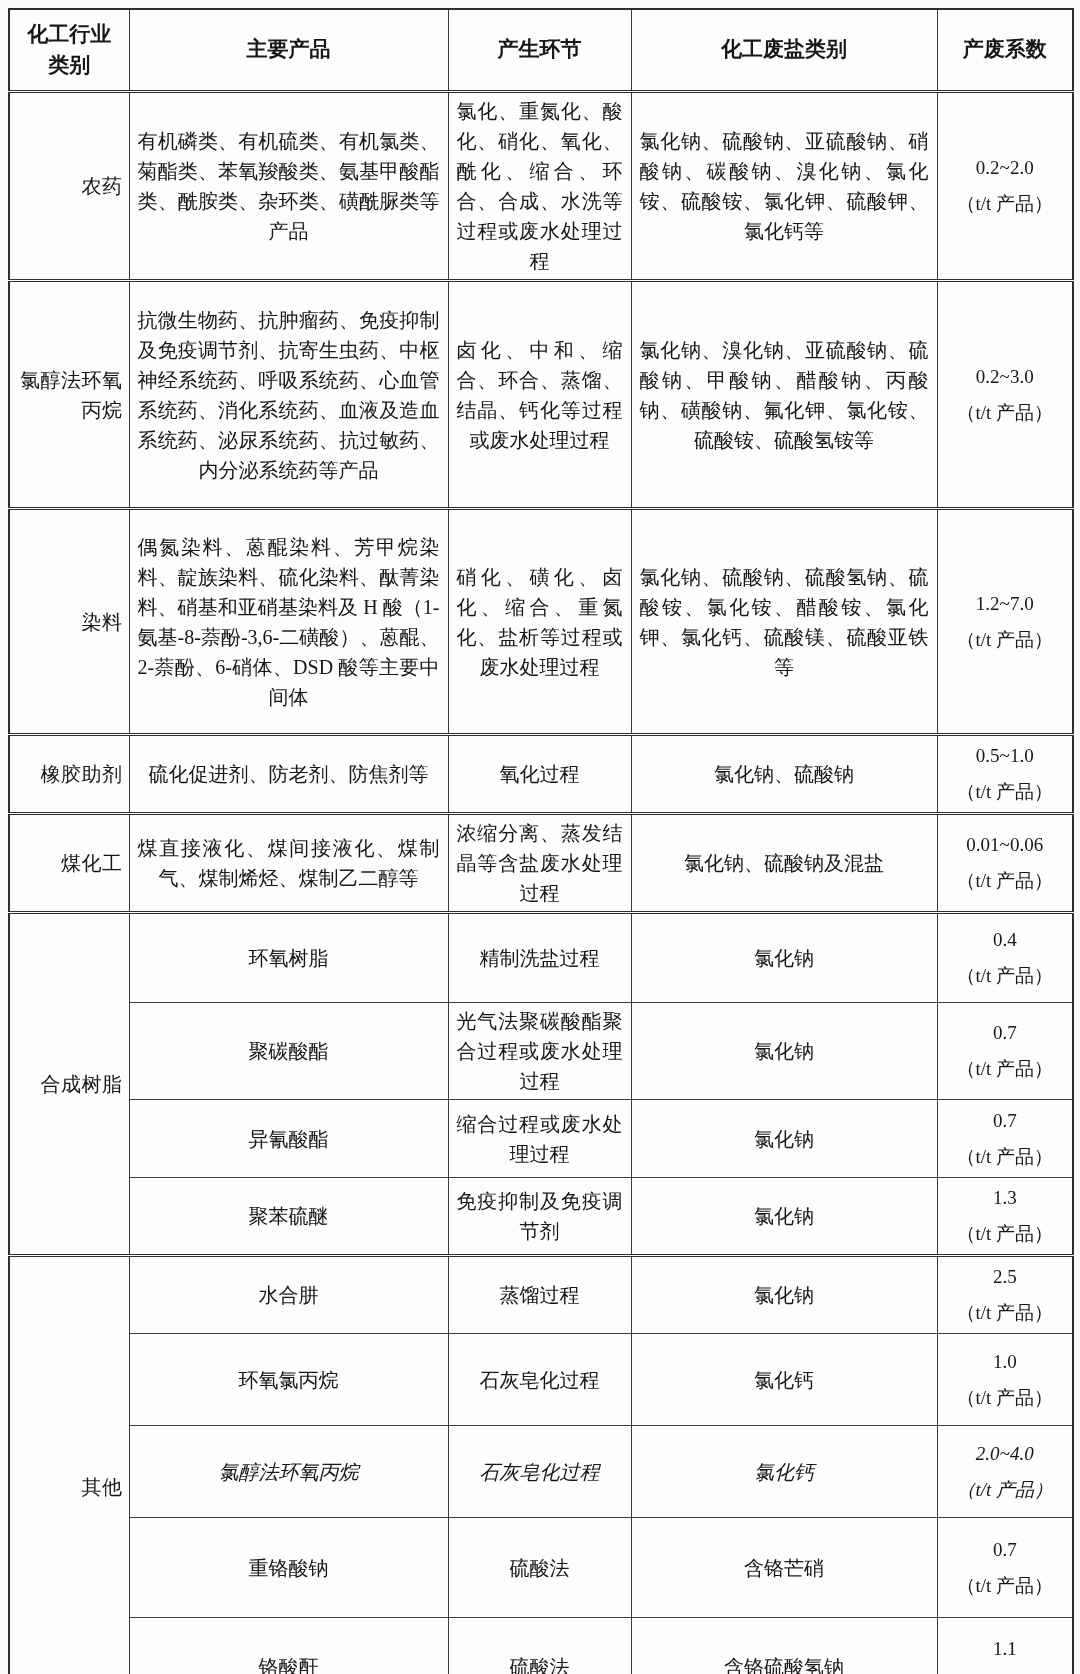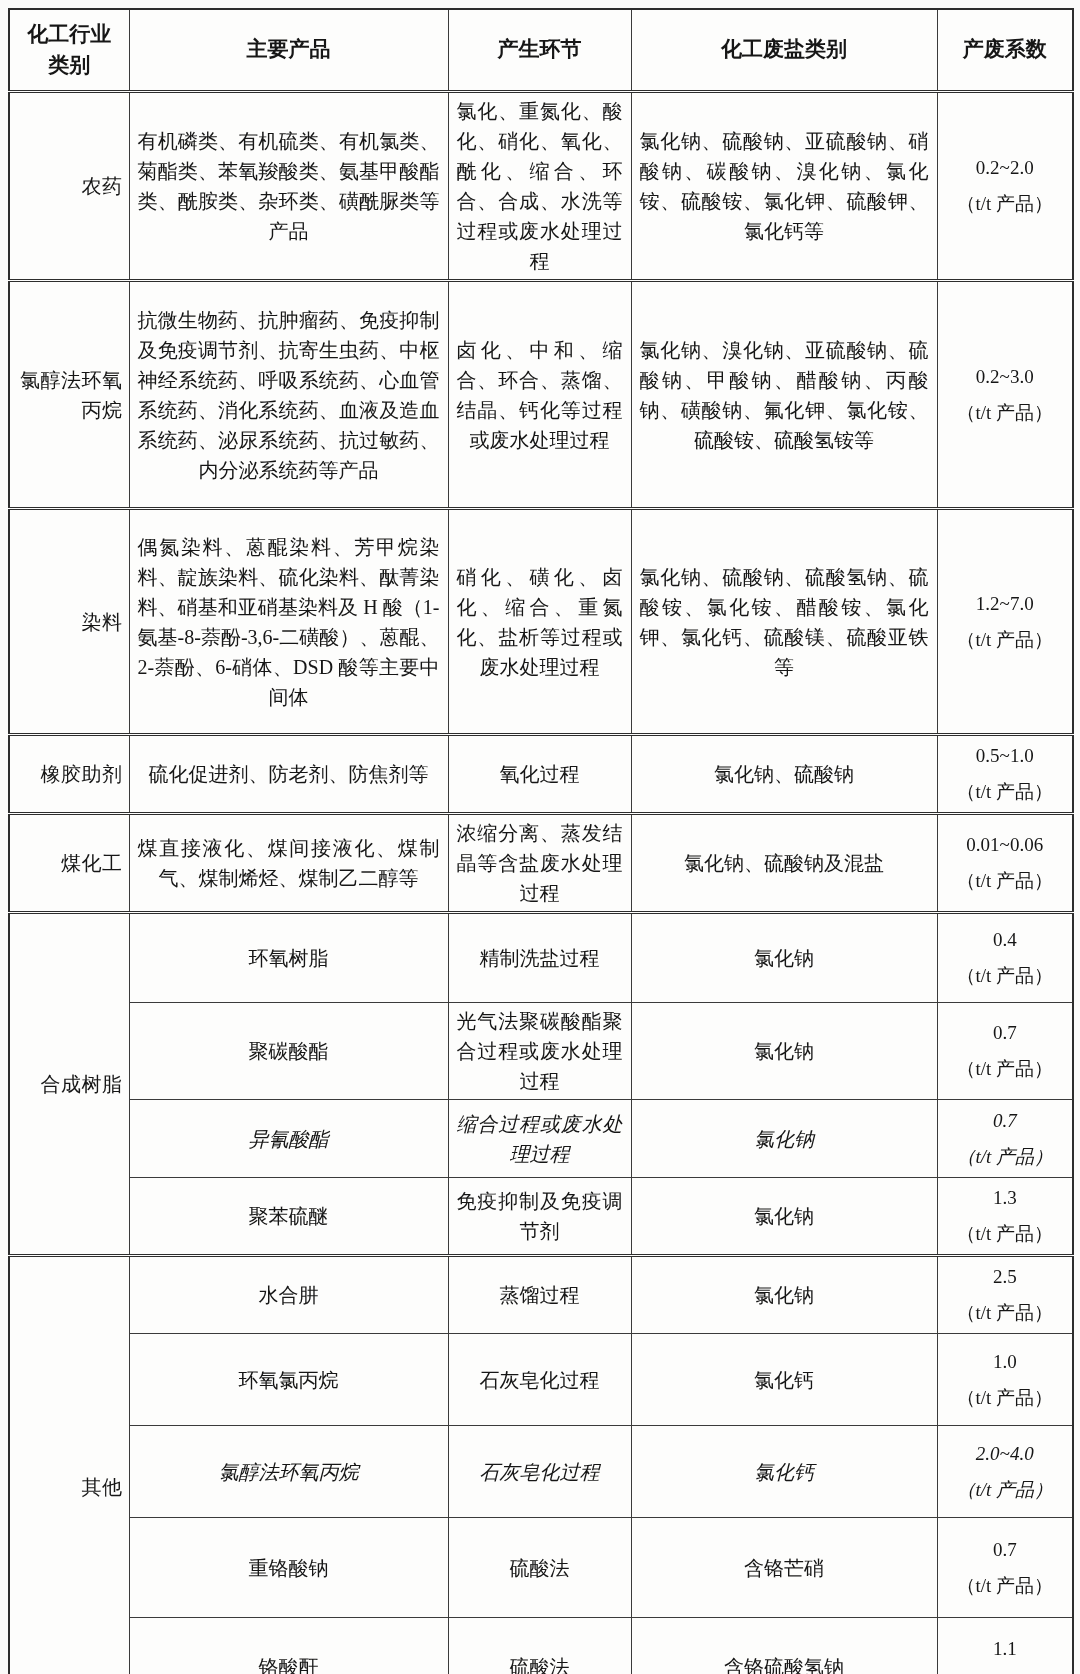--- a/index.html
+++ b/index.html
@@ -139,21 +139,21 @@
         </tr>
         <tr style="height: 78px;">
           <td class="txt">聚碳酸酯</td>
           <td class="txt">光气法聚碳酸酯聚合过程或废水处理过程</td>
           <td class="txt">氯化钠</td>
           <td class="coef">
             <div class="v">0.7</div>
             <div class="u">（t/t 产品）</div>
           </td>
         </tr>
-        <tr style="height: 78px; font-style: italic;">
+        <tr style="height: 78px;">
           <td class="txt">异氰酸酯</td>
           <td class="txt">缩合过程或废水处理过程</td>
           <td class="txt">氯化钠</td>
           <td class="coef">
             <div class="v">0.7</div>
             <div class="u">（t/t 产品）</div>
           </td>
         </tr>
         <tr style="height: 78px;">
           <td class="txt">聚苯硫醚</td>

